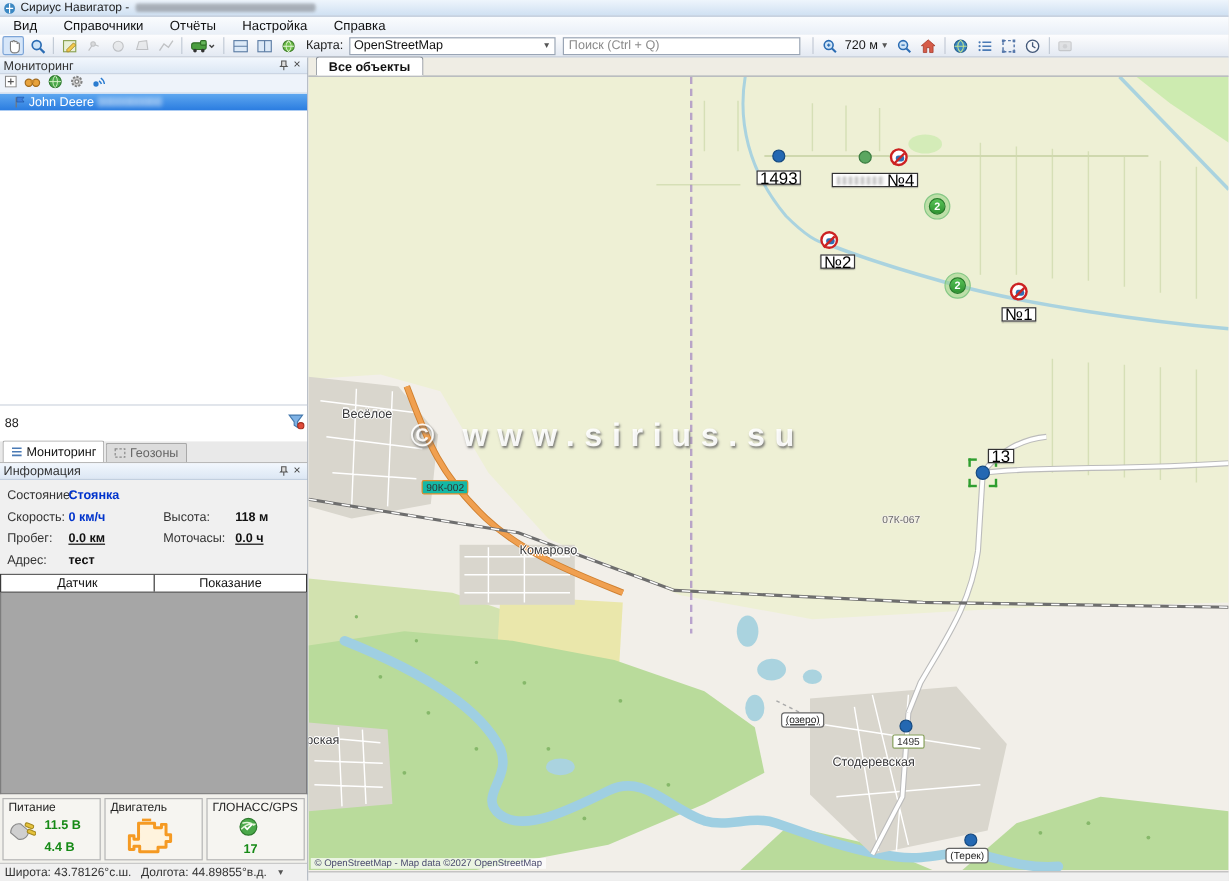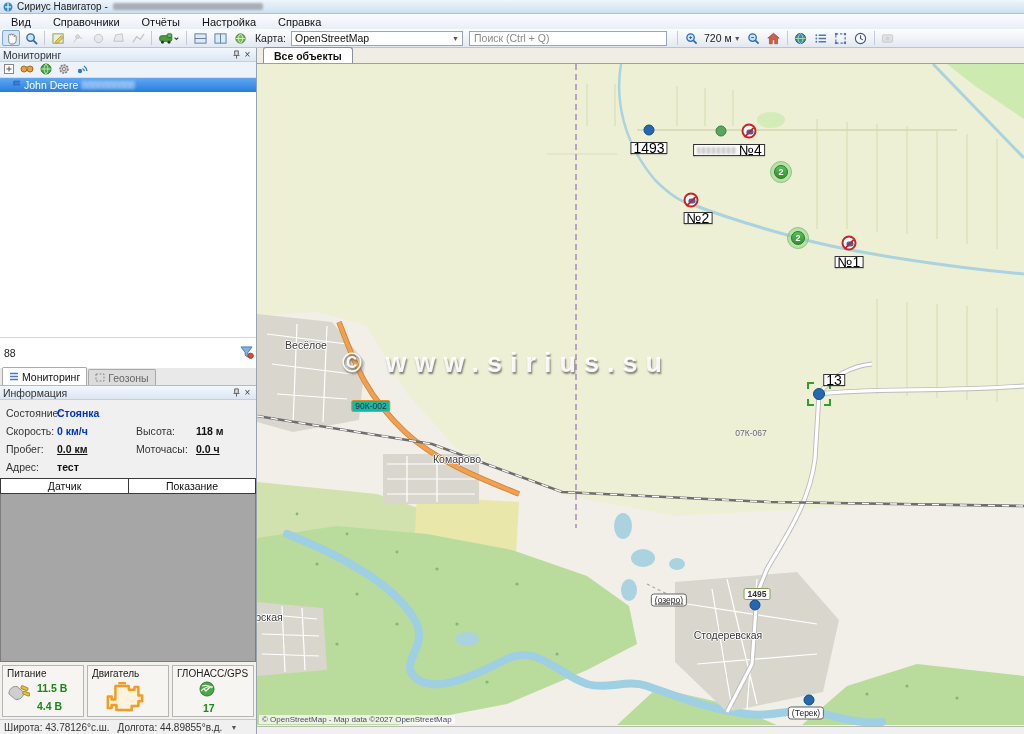--- a/index.html
+++ b/index.html
@@ -505,21 +505,21 @@
 
         <path d="M319,0 V464" stroke="#a284c2" stroke-width="2" stroke-dasharray="6 4" opacity=".7"></path>
       </svg>
       <div id="overlays">
           <div class="ov t-place" style="left: 49px; top: 281px;">Весёлое</div>
           <div class="ov t-place" style="left: 176px; top: 395px; padding-left: 48px;">Комарово</div>
           <div class="ov t-place" style="left: 471px; top: 571px;">Стодеревская</div>
           <div class="ov t-place" style="left: 12px; top: 553px;">рская</div>
           <div class="ov t-roado" style="left: 114px; top: 342px;">90К-002</div>
           <div class="ov t-plain" style="left: 494px; top: 369px;">07К-067</div>
-          <div class="ov t-roadg" style="left: 500px; top: 530px; font-weight: bold;">1495</div>
+          <div class="ov t-roadg" style="left: 500px; top: 554px;">1495</div>
           <div class="ov t-tag" style="left: 412px; top: 536px; text-decoration: underline;">(озеро)</div>
           <div class="ov t-tag" style="left: 549px; top: 649px;">(Терек)</div>
           <div class="ov t-dot" style="left: 392px; top: 66px;"></div>
           <div class="ov t-lab" style="left: 392px; top: 78px;">1493</div>
           <div class="ov t-dotg" style="left: 464px; top: 67px;"></div>
           <div class="ov t-labm" style="left: 472px; top: 80px;">
             <span class="mask"></span>
             <span>№4</span>
           </div>
           <div class="ov t-nw" style="left: 492px; top: 67px;">

